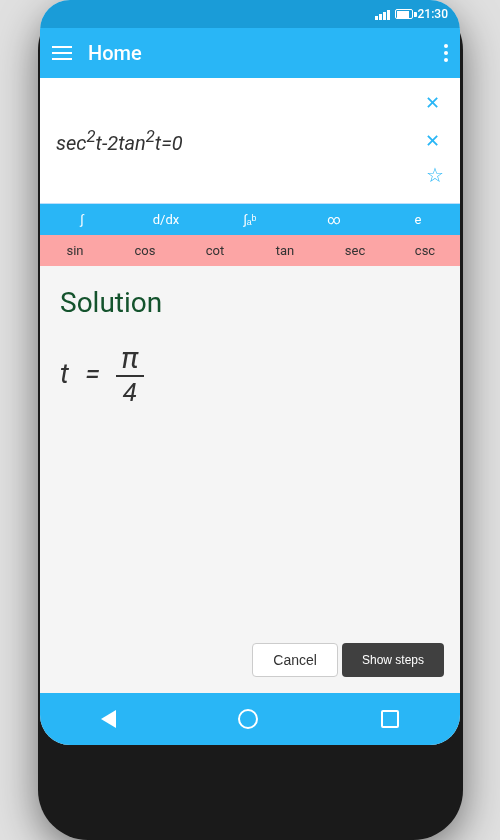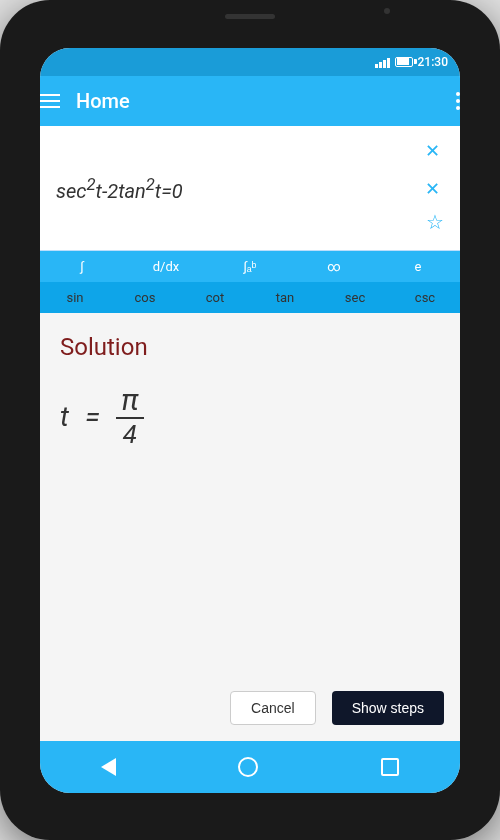--- a/index.html
+++ b/index.html
@@ -7,27 +7,26 @@
     body {
       background: #e0e0e0;
       display: flex;
       justify-content: center;
       align-items: center;
       min-height: 100vh;
       font-family: 'Roboto', Arial, sans-serif;
     }
 
     .phone-outer {
-      width: 500px;
+      width: 425px;
       height: 840px;
       background: #1a1a1a;
       border-radius: 50px;
       display: flex;
       justify-content: center;
-      align-items: center;
       position: relative;
       box-shadow: 0 10px 40px rgba(0,0,0,0.5);
     }
 
     .phone-inner {
       width: 420px;
       height: 745px;
       background: #f5f5f5;
       border-radius: 30px;
       overflow: hidden;
@@ -97,21 +96,21 @@
       font-size: 12px;
       font-weight: 500;
     }
 
     
     .app-bar {
       background: #29b6f6;
       height: 50px;
       display: flex;
       align-items: center;
-      padding: 0 0;
+      padding: 0 12px;
       flex-shrink: 0;
       gap: 16px;
     }
 
     .hamburger-icon {
       display: flex;
       flex-direction: column;
       gap: 4px;
       cursor: pointer;
     }
@@ -205,21 +204,21 @@
       display: flex;
     }
 
     .keyboard-key {
       flex: 1;
       text-align: center;
       padding: 8px 4px;
       font-size: 13px;
       color: #333;
       cursor: pointer;
-      background: #0ea5e9;
+      background: #fca5a5;
     }
 
     .keyboard-row-top {
       display: flex;
       background: #29b6f6;
     }
 
     .keyboard-key-top {
       flex: 1;
       text-align: center;
@@ -230,22 +229,22 @@
     }
 
     
     .solution-panel {
       background: #f5f5f5;
       padding: 20px 20px 16px 20px;
       flex: 1;
     }
 
     .solution-title {
-      font-size: 24px;
-      color: #7f1d1d;
+      font-size: 28px;
+      color: #14532d;
       font-weight: normal;
       margin-bottom: 16px;
     }
 
     .solution-equation {
       display: flex;
       align-items: center;
       gap: 16px;
       padding: 8px 0;
       font-size: 28px;
@@ -274,42 +273,42 @@
 
     .fraction-den {
       font-size: 26px;
       line-height: 1;
     }
 
     
     .button-row {
       display: flex;
       justify-content: flex-end;
-      gap: 16px;
+      gap: 4px;
       padding: 12px 16px 16px 16px;
       background: #f5f5f5;
     }
 
     .btn-cancel {
       background: white;
       border: 1px solid #ccc;
       color: #333;
       padding: 8px 20px;
       border-radius: 4px;
       font-size: 14px;
       cursor: pointer;
     }
 
     .btn-show-steps {
-      background: #0f172a;
+      background: #404040;
       border: none;
       color: white;
       padding: 8px 20px;
       border-radius: 4px;
-      font-size: 14px;
+      font-size: 12px;
       cursor: pointer;
       font-weight: 500;
     }
 
     
     .nav-bar {
       background: #29b6f6;
       height: 52px;
       display: flex;
       align-items: center;

